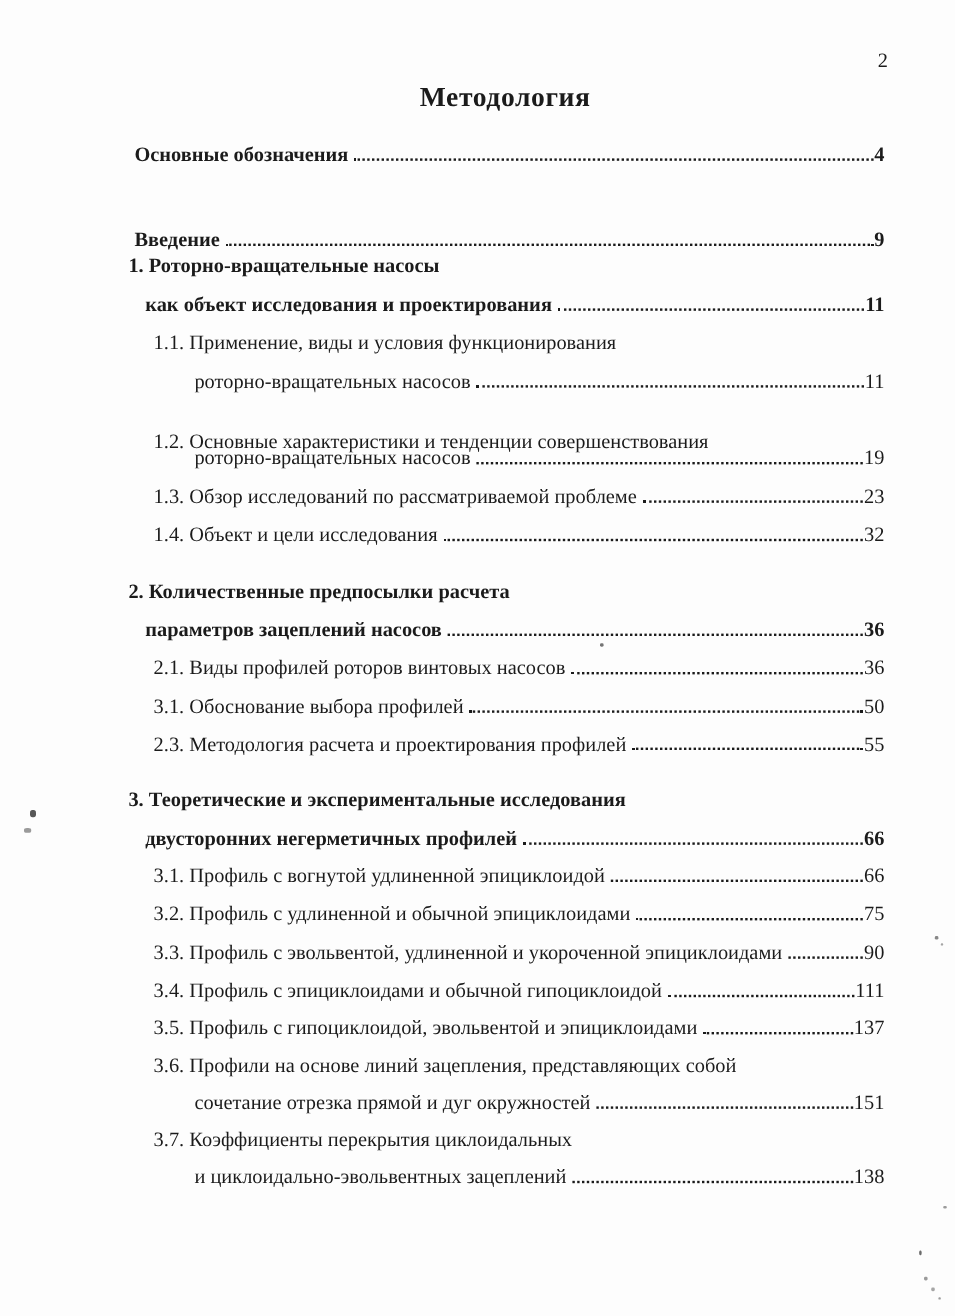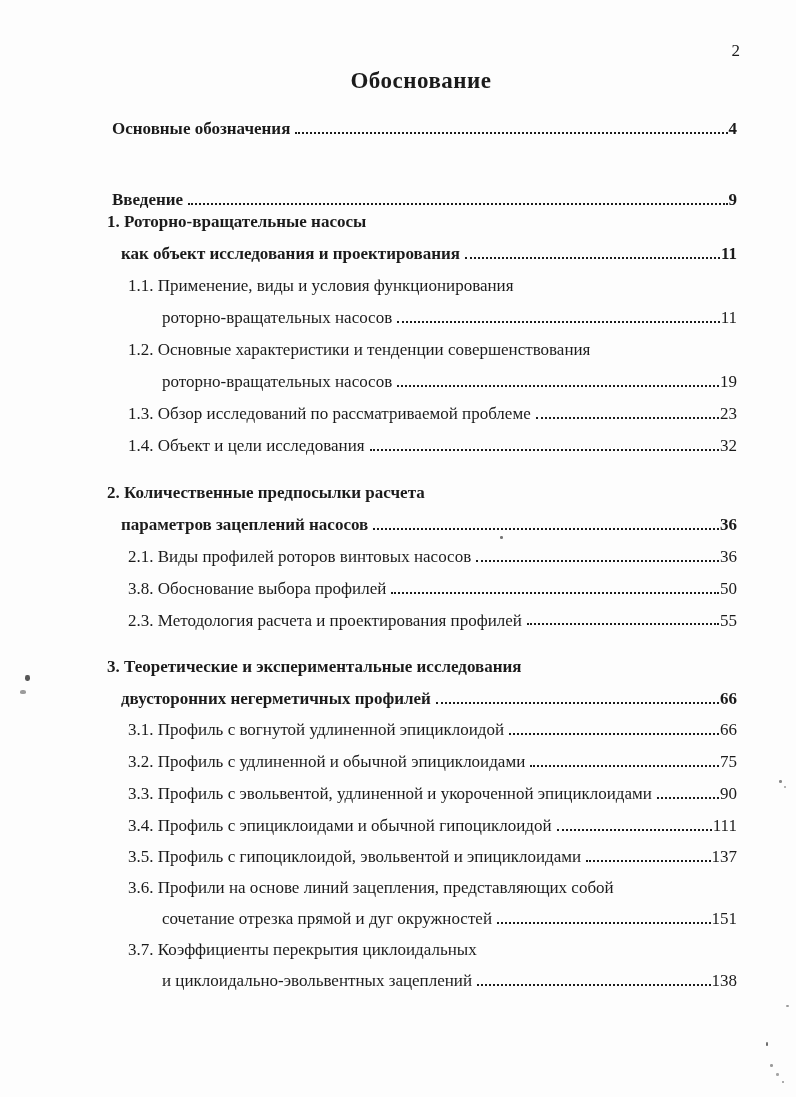--- a/index.html
+++ b/index.html
@@ -68,21 +68,21 @@
     background: #3a3a3a;
     border-radius: 40%;
   }
 </style>
 </head>
 <body>
 
 <div class="page">
   <div class="page-number">2</div>
 
-  <div class="doc-title">Обоснование</div>
+  <div class="doc-title">Методология</div>
 
   <div>
       <div class="row b0" style="top: 118px;">
         <span class="txt">Основные обозначения</span>
         <span class="leader"></span>
         <span class="pnum">4</span>
       </div>
       <div class="row b0" style="top: 165px; margin-top: 24px;">
         <span class="txt">Введение</span>
         <span class="leader"></span>
@@ -97,21 +97,21 @@
         <span class="pnum">11</span>
       </div>
       <div class="row s" style="top: 275px;">
         <span class="txt">1.1. Применение, виды и условия функционирования</span>
       </div>
       <div class="row c" style="top: 307px;">
         <span class="txt">роторно-вращательных насосов</span>
         <span class="leader"></span>
         <span class="pnum">11</span>
       </div>
-      <div class="row s" style="top: 339px; align-items: center;">
+      <div class="row s" style="top: 357px; align-items: center;">
         <span class="txt">1.2. Основные характеристики и тенденции совершенствования</span>
       </div>
       <div class="row c" style="top: 371px;">
         <span class="txt">роторно-вращательных насосов</span>
         <span class="leader"></span>
         <span class="pnum">19</span>
       </div>
       <div class="row s" style="top: 403px;">
         <span class="txt">1.3. Обзор исследований по рассматриваемой проблеме</span>
         <span class="leader"></span>
@@ -129,21 +129,21 @@
         <span class="txt">параметров зацеплений насосов</span>
         <span class="leader"></span>
         <span class="pnum">36</span>
       </div>
       <div class="row s" style="top: 546px;">
         <span class="txt">2.1. Виды профилей роторов винтовых насосов</span>
         <span class="leader"></span>
         <span class="pnum">36</span>
       </div>
       <div class="row s" style="top: 578px;">
-        <span class="txt">3.8. Обоснование выбора профилей</span>
+        <span class="txt">3.1. Обоснование выбора профилей</span>
         <span class="leader"></span>
         <span class="pnum">50</span>
       </div>
       <div class="row s" style="top: 610px; align-items: center;">
         <span class="txt">2.3. Методология расчета и проектирования профилей</span>
         <span class="leader"></span>
         <span class="pnum">55</span>
       </div>
       <div class="row h" style="top: 656px;">
         <span class="txt">3. Теоретические и экспериментальные исследования</span>

